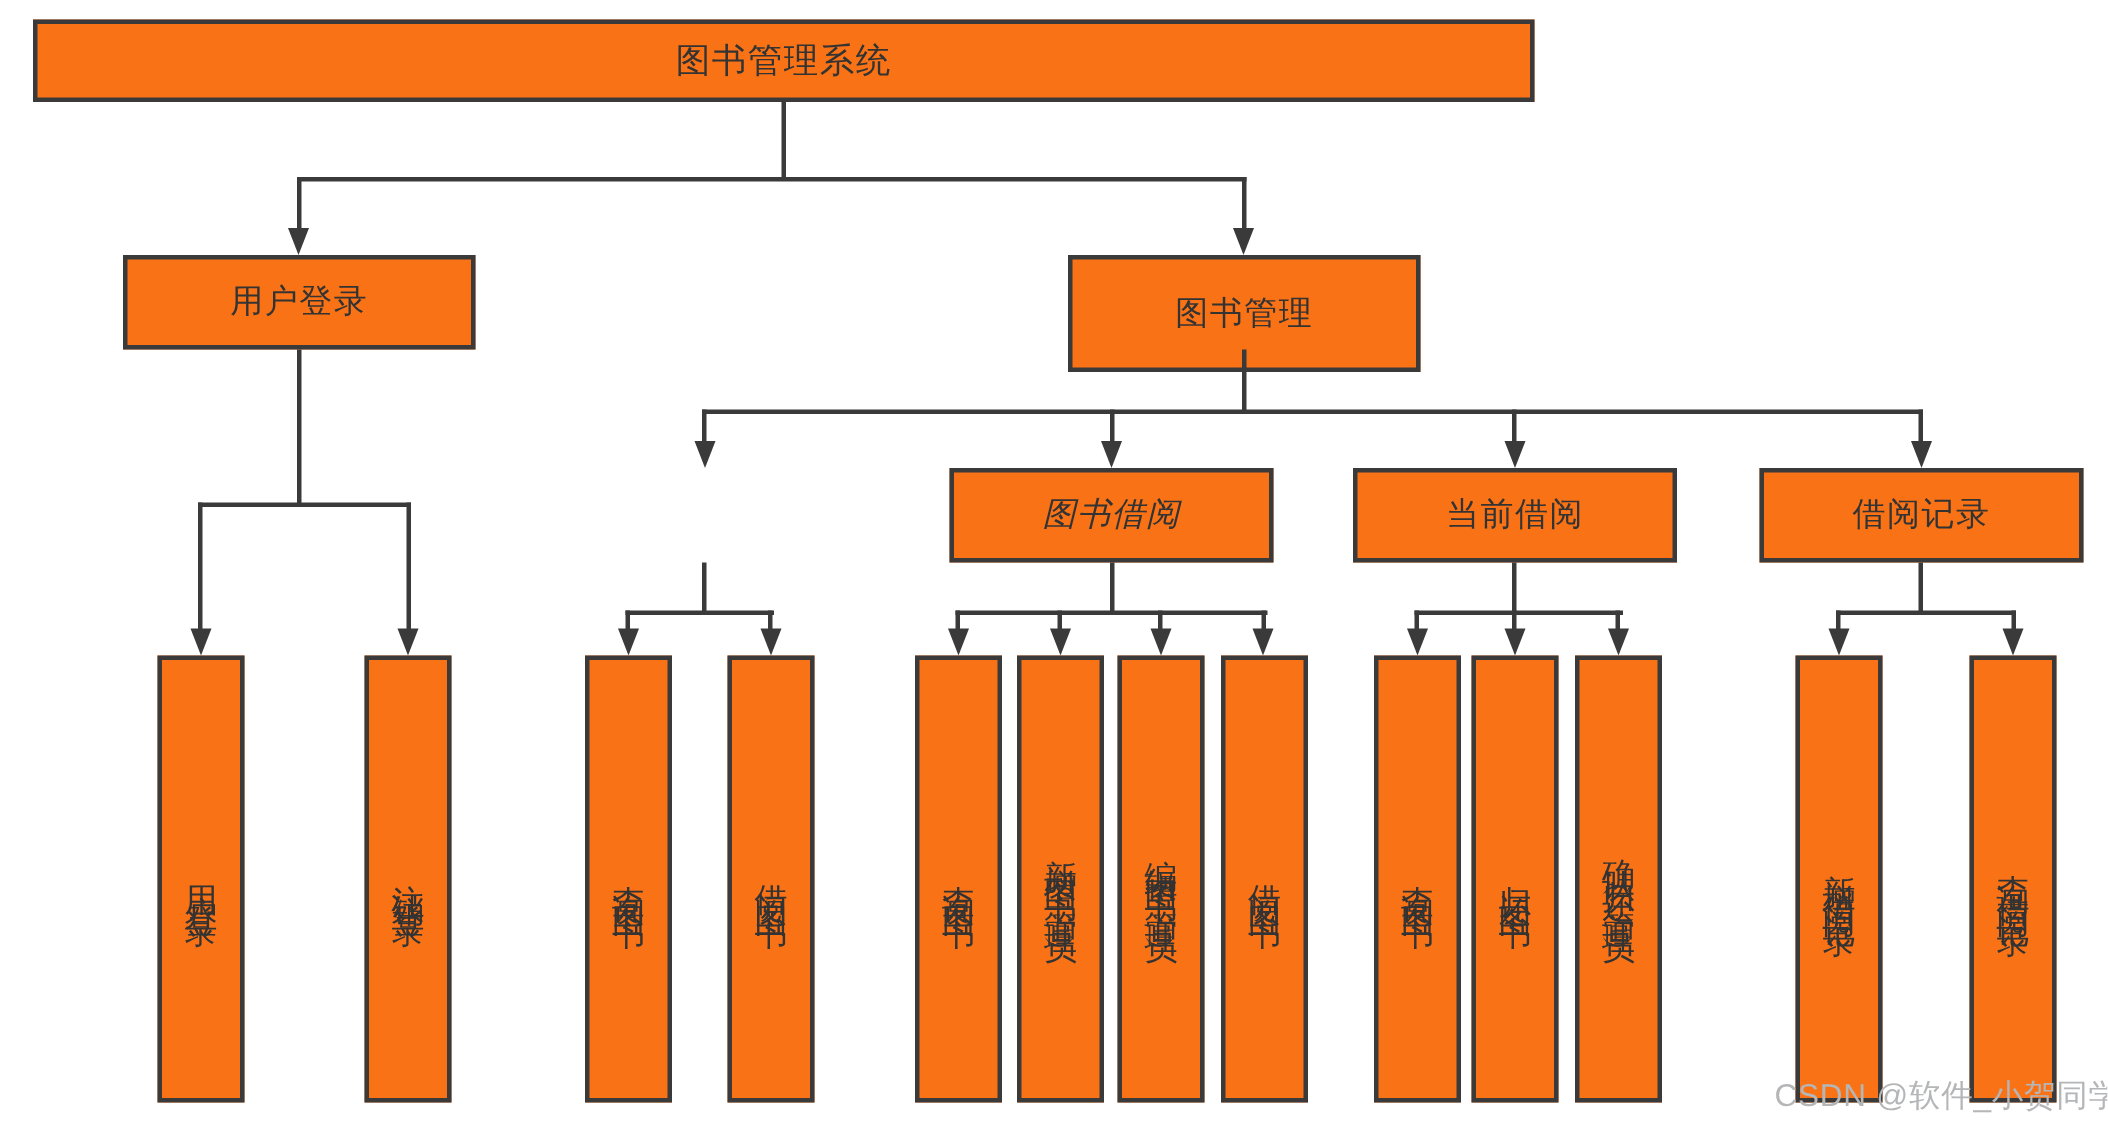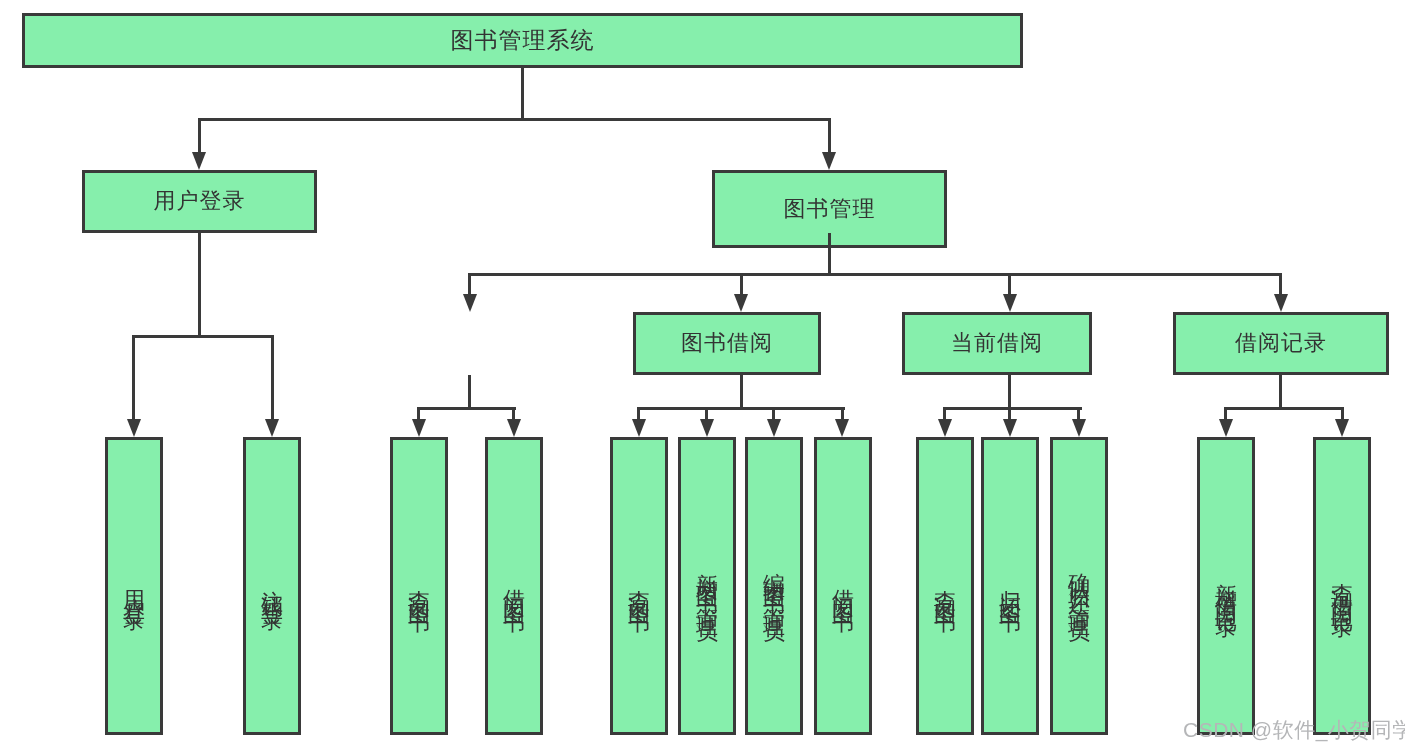--- a/index.html
+++ b/index.html
@@ -18,21 +18,21 @@
     position: relative;
     width: 1405px;
     height: 747px;
     background: var(--background);
     overflow: hidden;
   }
   .box {
     position: absolute;
     box-sizing: border-box;
     border: 3px solid var(--line);
-    background: #86efac;
+    background: #f97316;
     display: flex;
     align-items: center;
     justify-content: center;
     font-size: 22px;
     color: var(--text);
     letter-spacing: 1px;
     text-align: center;
     line-height: 1.2;
   }
   .root-box { font-size: 23px; }
@@ -94,22 +94,22 @@
   <div class="hline" style="left:468px; top:273px; width:814px; height:3px;"></div>
   <div class="vline" style="left:468px; top:273px; width:3px; height:23px;"></div>
   <div class="arrow" style="left:463px; top:294px;"></div>
   <div class="vline" style="left:740px; top:273px; width:3px; height:23px;"></div>
   <div class="arrow" style="left:734px; top:294px;"></div>
   <div class="vline" style="left:1008px; top:273px; width:3px; height:23px;"></div>
   <div class="arrow" style="left:1003px; top:294px;"></div>
   <div class="vline" style="left:1279px; top:273px; width:3px; height:23px;"></div>
   <div class="arrow" style="left:1274px; top:294px;"></div>
 
-  <div class="box" style="left:633px; top:312px; width:188px; height:63px;">图书借阅</div>
-  <div class="box" style="left:902px; top:312px; width:190px; height:63px;">当前借阅</div>
+  <div class="box" style="left:633px; top:312px; width:216px; height:63px;font-style:italic;">图书借阅</div>
+  <div class="box" style="left:902px; top:312px; width:216px; height:63px;">当前借阅</div>
   <div class="box" style="left:1173px; top:312px; width:216px; height:63px;">借阅记录</div>
 
   <div class="vline" style="left:468px; top:375px; width:3px; height:34px;"></div>
   <div class="vline" style="left:740px; top:375px; width:3px; height:34px;"></div>
   <div class="vline" style="left:1008px; top:375px; width:3px; height:34px;"></div>
   <div class="vline" style="left:1279px; top:375px; width:3px; height:34px;"></div>
 
   <div class="hline" style="left:417px; top:407px; width:99px; height:3px;"></div>
   <div class="hline" style="left:637px; top:407px; width:208px; height:3px;"></div>
   <div class="hline" style="left:943px; top:407px; width:139px; height:3px;"></div>

